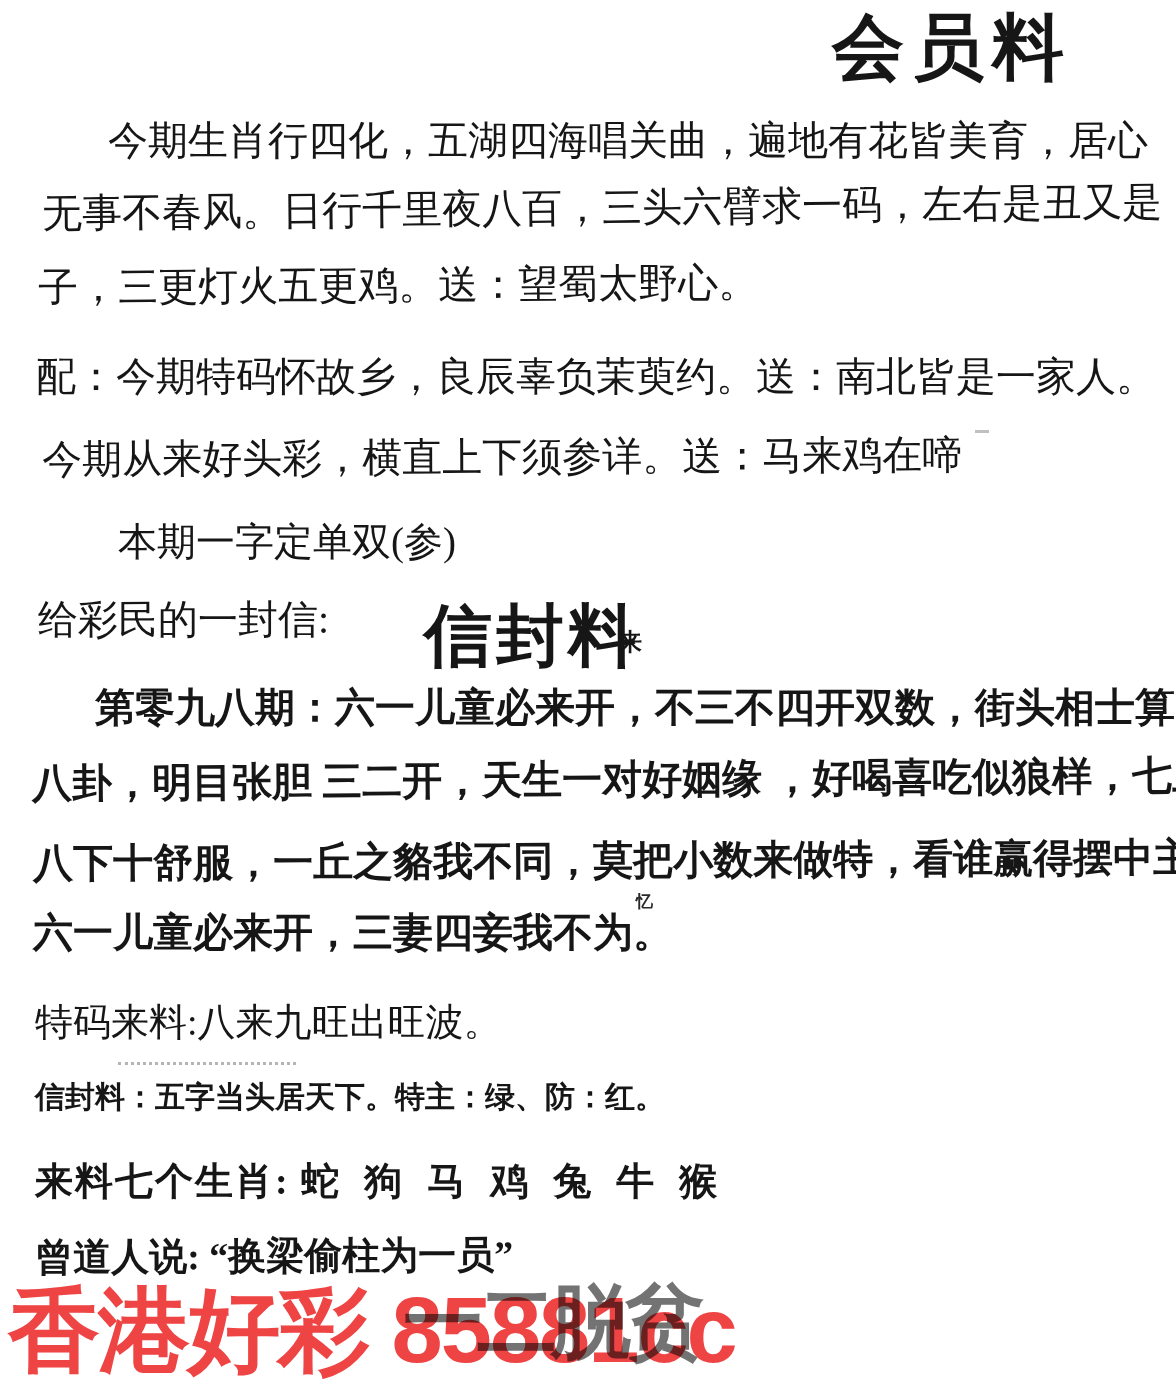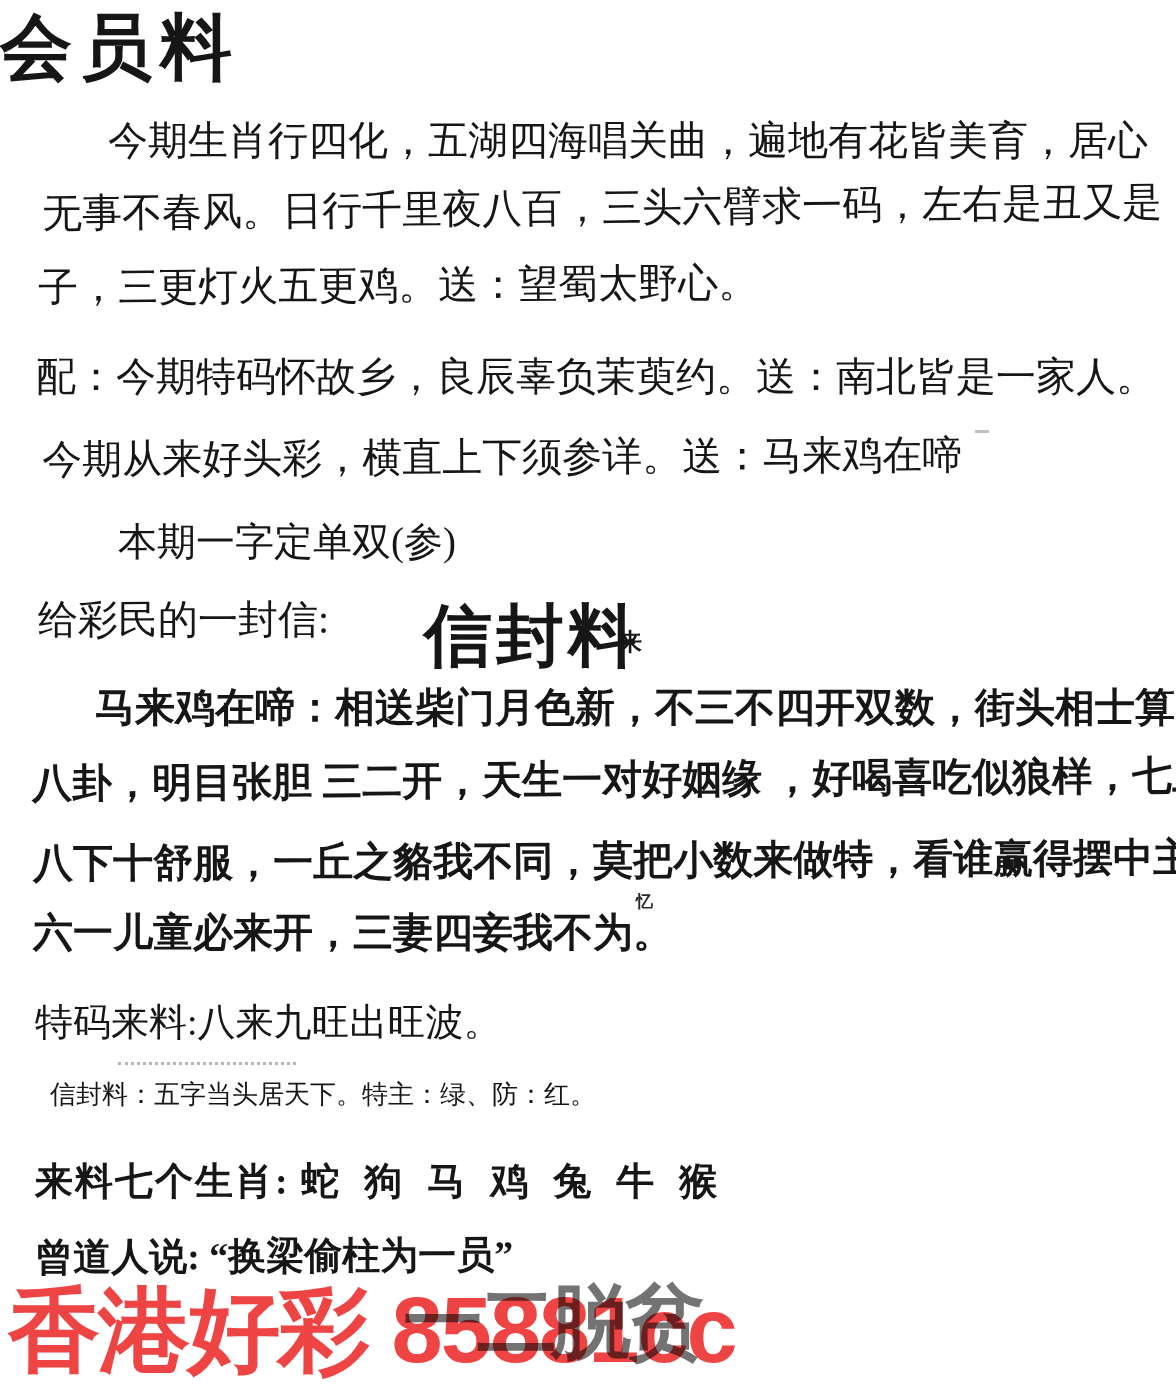--- a/index.html
+++ b/index.html
@@ -9,21 +9,21 @@
     background: #ffffff;
     position: relative;
     overflow: hidden;
     font-family: "Liberation Serif", "DejaVu Serif", serif;
     color: #161616;
   }
   .abs { position: absolute; white-space: pre; line-height: 1; transform-origin: left top; }
 
   .doc-title {
     top: 12px; left: 0; width: 1072px;
-    text-align: left;
+    text-align: right;
     font-size: 72px; font-weight: 700; letter-spacing: 8px;
   }
 
   .bodyline { font-size: 40px; font-weight: 400; }
   .m-l0 { top: 104px; left: 108px; margin-top: 17px; }
   .m-l1 { top: 194px; left: 42px; transform: rotate(-0.6deg); }
   .m-l2 { top: 268px; left: 38px; transform: rotate(-0.4deg); }
   .m-l3 { top: 357px; left: 36px; }
   .m-l4 { top: 440px; left: 42px; transform: rotate(-0.3deg); }
   .m-l5 { top: 522px; left: 118px; font-size: 39px; }
@@ -34,21 +34,21 @@
 
   .envline { font-size: 40px; font-weight: 700; }
   .e-l0 { top: 688px; left: 95px; }
   .e-l1 { top: 764px; left: 32px; transform: rotate(-0.4deg); }
   .e-l2 { top: 844px; left: 33px; transform: rotate(-0.3deg); }
   .e-l3 { top: 913px; left: 33px; }
   .tiny-mark { top: 893px; left: 636px; font-size: 17px; font-weight: 700; color: #2a2a2a; }
 
   .tip-line { top: 1003px; left: 35px; font-size: 38px; font-weight: 400; }
   .dotted-rule { top: 1062px; left: 118px; width: 178px; height: 0; border-top: 3px dotted #b5b5b5; position: absolute; }
-  .etip-line { top: 1082px; left: 35px; font-size: 26px; font-weight: 400; margin-left: 15px; }
+  .etip-line { top: 1082px; left: 35px; font-size: 30px; font-weight: 700; }
   .zodiac-line { top: 1162px; left: 35px; font-size: 38px; font-weight: 600; letter-spacing: 2px; text-align: right; }
   .quote-line { top: 1238px; left: 35px; font-size: 38px; font-weight: 600; transform: rotate(-0.3deg); }
 
   .wm-black {
     top: 1282px; left: 403px;
     font-size: 80px; font-weight: 700; letter-spacing: -6px;
     color: #737373;
   }
   .wm-red {
     top: 1284px; left: 8px;
@@ -69,21 +69,21 @@
 <div class="abs bodyline m-l1">无事不春风。日行千里夜八百，三头六臂求一码，左右是丑又是</div>
 <div class="abs bodyline m-l2">子，三更灯火五更鸡。送：望蜀太野心。</div>
 <div class="abs bodyline m-l3">配：今期特码怀故乡，良辰辜负茉萸约。送：南北皆是一家人。</div>
 <div class="abs bodyline m-l4">今期从来好头彩，横直上下须参详。送：马来鸡在啼</div>
 <div class="abs bodyline m-l5">本期一字定单双(参)</div>
 
 <div class="abs env-intro">给彩民的一封信:</div>
 <div class="abs env-title">信封料</div>
 <div class="abs env-suffix">来</div>
 
-<div class="abs envline e-l0">马来鸡在啼：相送柴门月色新，不三不四开双数，街头相士算</div>
+<div class="abs envline e-l0">第零九八期：六一儿童必来开，不三不四开双数，街头相士算</div>
 <div class="abs envline e-l1">八卦，明目张胆 三二开，天生一对好姻缘 ，好喝喜吃似狼样，七上</div>
 <div class="abs envline e-l2">八下十舒服，一丘之貉我不同，莫把小数来做特，看谁赢得摆中主，</div>
 <div class="abs tiny-mark">忆</div>
 <div class="abs envline e-l3">六一儿童必来开，三妻四妾我不为。</div>
 
 <div class="abs tip-line">特码来料:八来九旺出旺波。</div>
 <div class="dotted-rule"></div>
 <div class="abs etip-line">信封料：五字当头居天下。特主：绿、防：红。</div>
 <div class="abs zodiac-line">来料七个生肖: 蛇  狗  马  鸡  兔  牛  猴</div>
 <div class="abs quote-line">曾道人说: “换梁偷柱为一员”</div>

